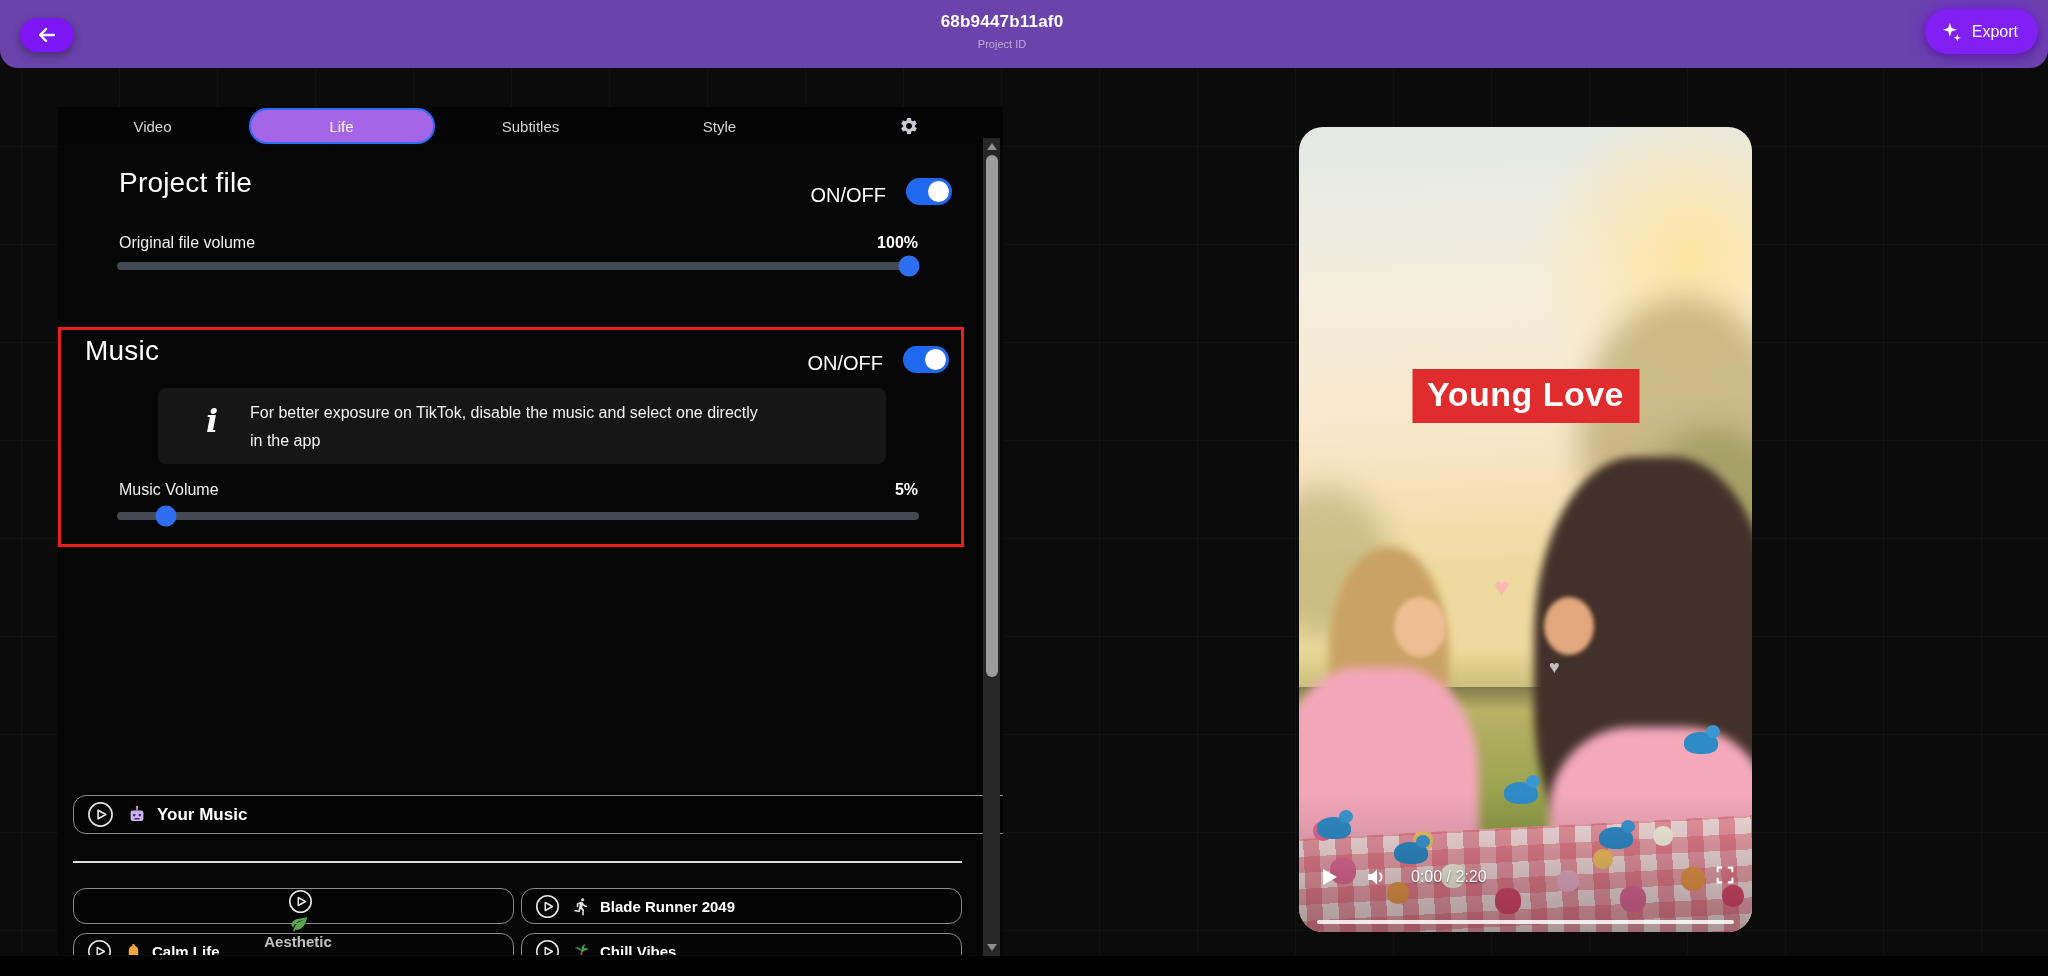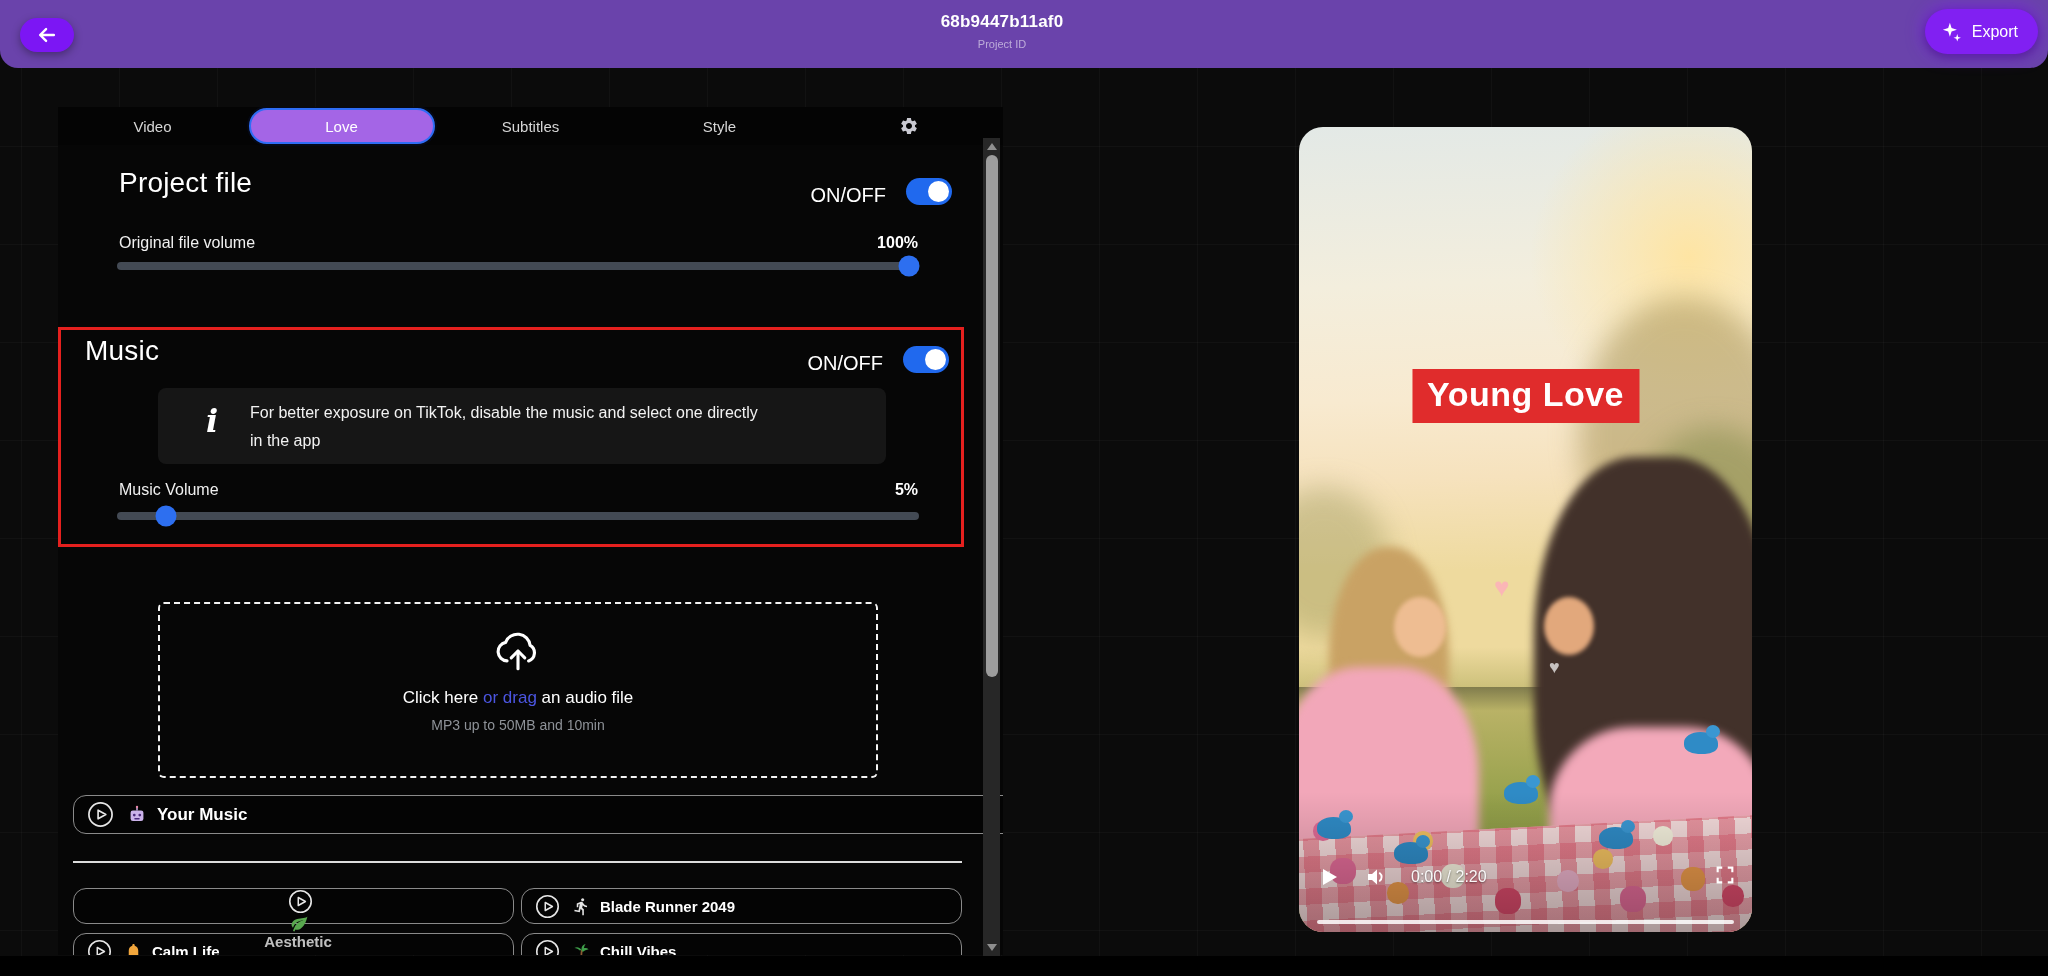--- a/index.html
+++ b/index.html
@@ -145,21 +145,21 @@
         </svg>
       <span>Export</span>
     </button>
   </header>
 
   <div class="panel">
 
     <nav class="tabs">
       <div class="tab">Video</div>
       <div class="tab-pill">
-        <div class="tab-active">Love</div>
+        <div class="tab-active">Life</div>
       </div>
       <div class="tab">Subtitles</div>
       <div class="tab">Style</div>
       <div class="tab-gear">
         <svg width="20" height="20" viewBox="0 0 24 24" fill="#c9c9d1">
             <path d="M19.14 12.94c.04-.3.06-.61.06-.94 0-.32-.02-.64-.07-.94l2.03-1.58c.18-.14.23-.41.12-.61l-1.92-3.32c-.12-.22-.37-.29-.59-.22l-2.39.96c-.5-.38-1.03-.7-1.62-.94l-.36-2.54c-.04-.24-.24-.41-.48-.41h-3.84c-.24 0-.43.17-.47.41l-.36 2.54c-.59.24-1.13.57-1.62.94l-2.39-.96c-.22-.08-.47 0-.59.22L2.74 8.87c-.12.21-.08.47.12.61l2.03 1.58c-.05.3-.09.63-.09.94s.02.64.07.94l-2.03 1.58c-.18.14-.23.41-.12.61l1.92 3.32c.12.22.37.29.59.22l2.39-.96c.5.38 1.03.7 1.62.94l.36 2.54c.05.24.24.41.48.41h3.84c.24 0 .44-.17.47-.41l.36-2.54c.59-.24 1.13-.56 1.62-.94l2.39.96c.22.08.47 0 .59-.22l1.92-3.32c.12-.22.07-.47-.12-.61l-2.01-1.58zM12 15.6c-1.98 0-3.6-1.62-3.6-3.6s1.62-3.6 3.6-3.6 3.6 1.62 3.6 3.6-1.62 3.6-3.6 3.6z"></path>
           </svg>
       </div>
     </nav>
 
@@ -187,31 +187,20 @@
         <div class="info-text">For better exposure on TikTok, disable the music and select one directly in the app</div>
       </div>
 
       <div class="lbl" style="left:58px; top:151px;">Music Volume</div>
       <div class="val" style="right:43px; top:151px;">5%</div>
       <div class="slider" style="left:56px; top:182px; width:802px;">
         <div class="thumb" style="left: calc(5% + 9px);"></div>
       </div>
     </div>
 
-    <div class="upload">
-      <div class="upload-cloud">
-        <svg width="50" height="50" viewBox="0 0 48 48" fill="none" stroke="#fff" stroke-width="3" stroke-linecap="round" stroke-linejoin="round">
-            <path d="M13.5 33.5a9 9 0 01-1.4-17.8A12.2 12.2 0 0135.6 18.6 8.2 8.2 0 0134.2 33.5"></path>
-            <path d="M24 41V24.5"></path>
-            <path d="M17.5 30.5L24 24l6.5 6.5"></path>
-          </svg>
-      </div>
-      <div class="upload-line1"><span>Click here </span><span class="upload-accent">or drag</span><span> an audio file</span></div>
-      <div class="upload-line2">MP3 up to 50MB and 10min</div>
-    </div>
 
     <div class="track-row" style="left:15px; top:688px; width:983px;">
       <span class="play">
         <svg width="27" height="27" viewBox="0 0 28 28">
             <circle cx="14" cy="14" r="12" stroke="#e6e6e6" stroke-width="1.8" fill="none"></circle>
             <path d="M11.5 9.5l8 4.5-8 4.5z" fill="none" stroke="#e6e6e6" stroke-width="1.7" stroke-linejoin="round"></path>
           </svg>
       </span>
       <span class="t-ico">
         <svg width="22" height="22" viewBox="0 0 24 24">

